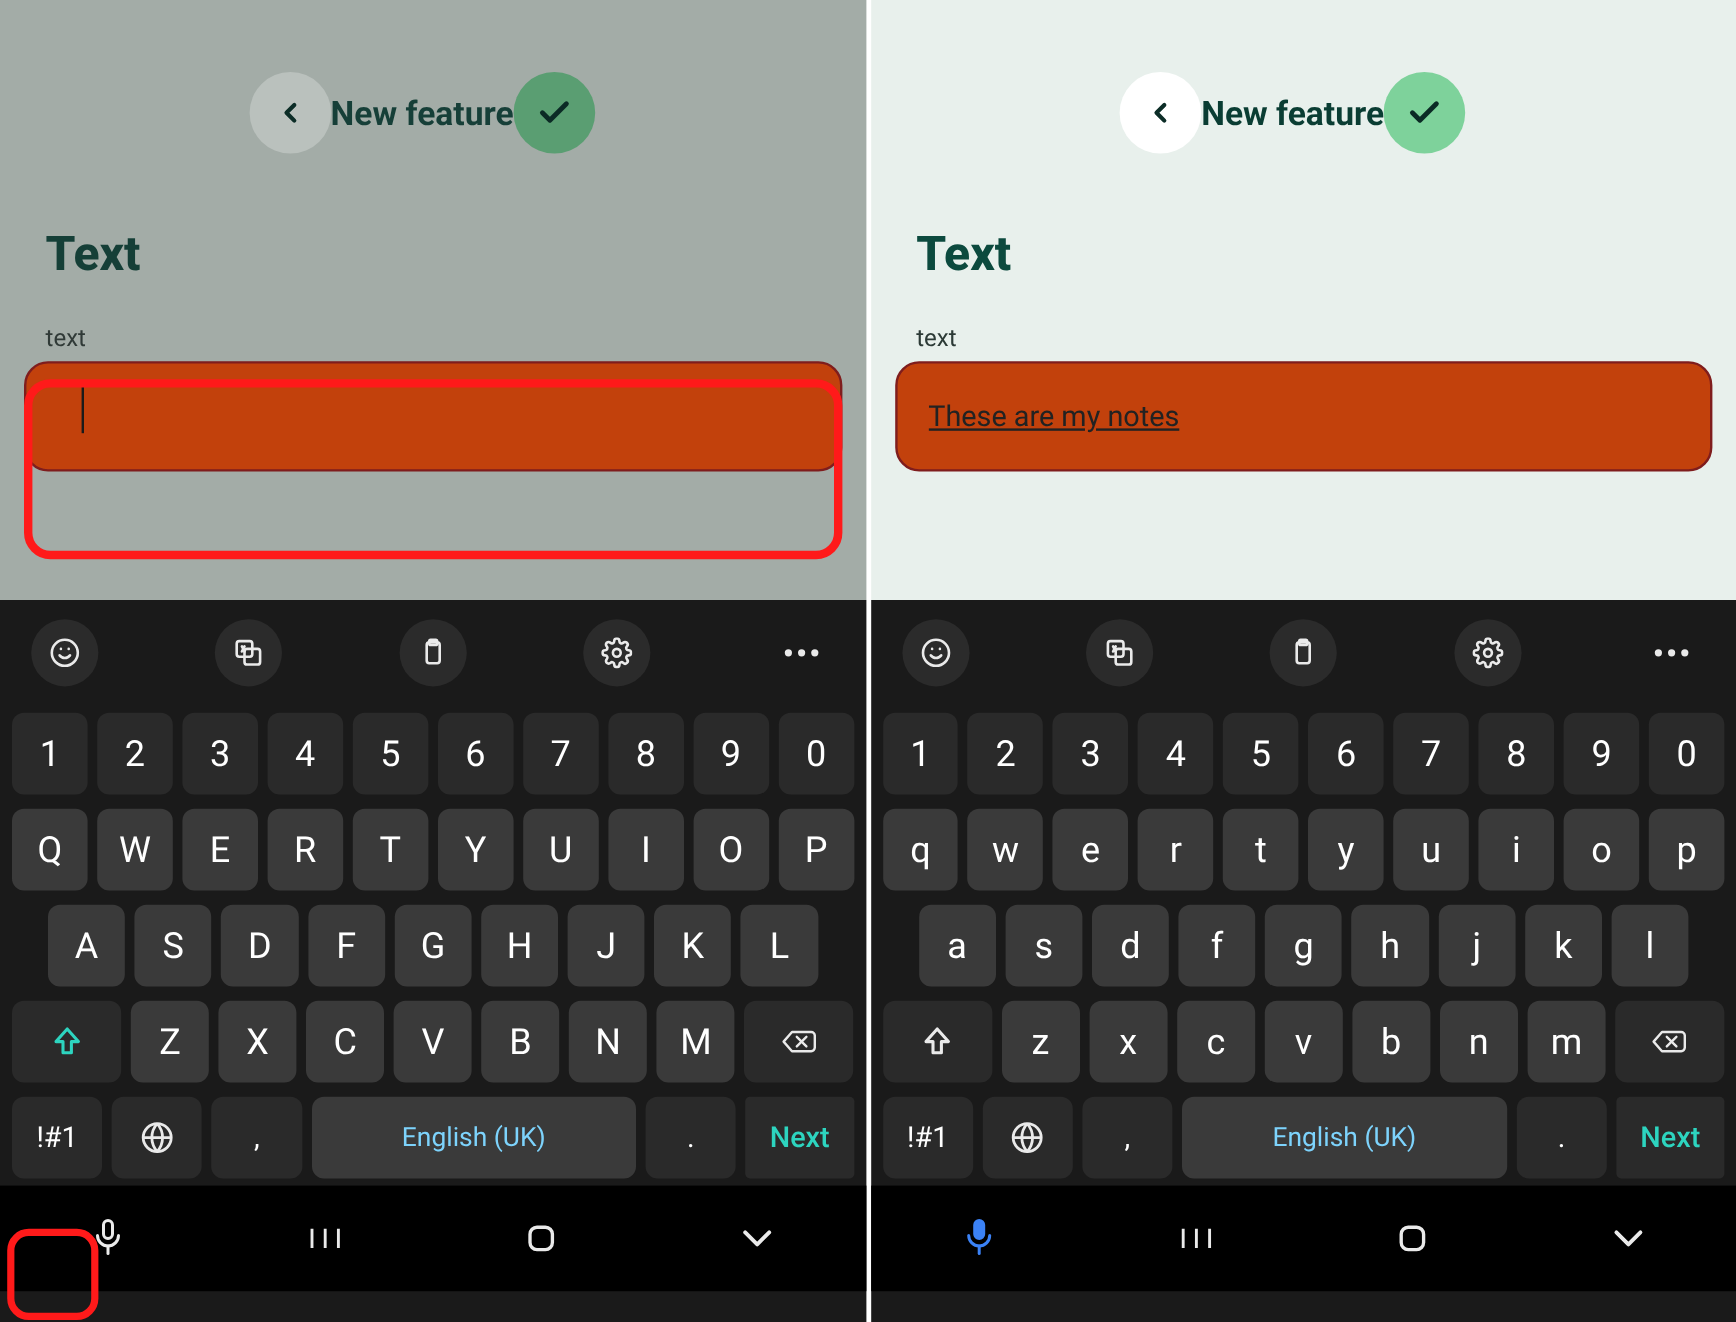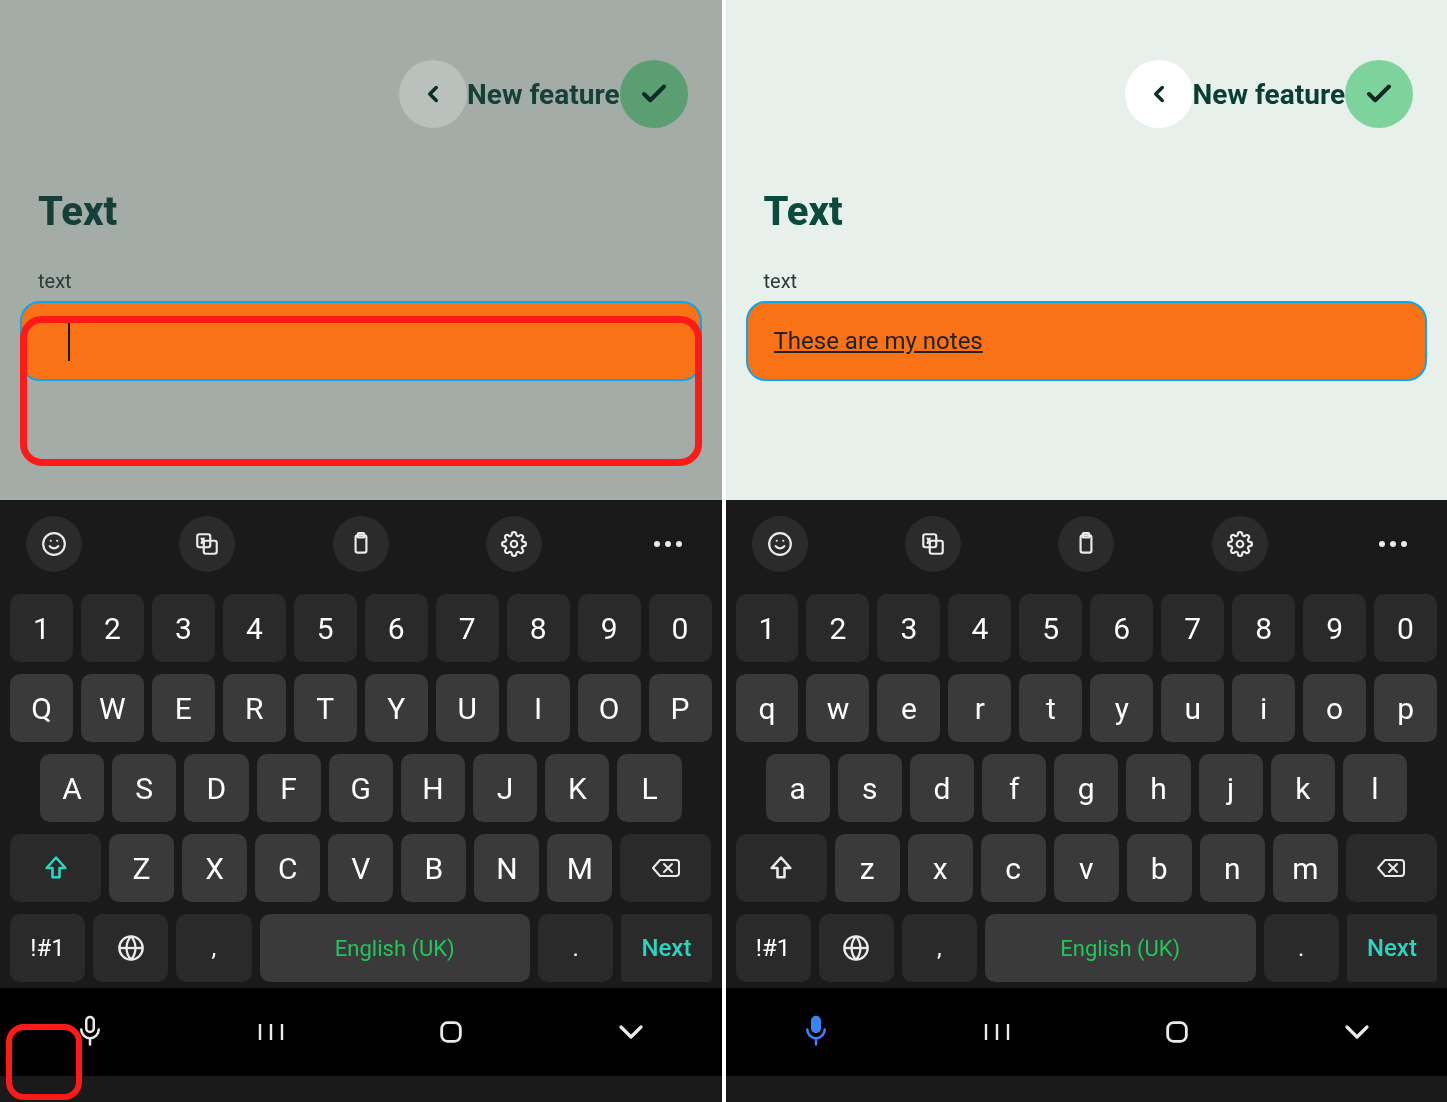--- a/index.html
+++ b/index.html
@@ -2,50 +2,50 @@
 <html><head>
 <meta charset="utf-8">
 <style>
   * { box-sizing: border-box; margin: 0; padding: 0; font-family: -apple-system, BlinkMacSystemFont, 'Segoe UI', Roboto, sans-serif; }
   body { background: #fff; }
   .container { display: flex; width: 1447px; height: 1102px; gap: 4px; }
   .pane { width: 50%; display: flex; flex-direction: column; position: relative; }
   .app-top { flex: 0 0 auto; height: 500px; position: relative; overflow: hidden; }
   .left .app-top { background: #a3aca7; }
   .right .app-top { background: #e8f0ec; }
-  .header { display: flex; align-items: center; justify-content: flex-end; padding: 60px 34px 0 16px; }
+  .header { display: flex; align-items: center; justify-content: center; padding: 60px 34px 0 16px; }
   .back-btn { width: 68px; height: 68px; border-radius: 50%; display: flex; align-items: center; justify-content: center; }
   .left .back-btn { background: rgba(255,255,255,0.25); }
   .right .back-btn { background: #fff; }
   .title { font-size: 28px; font-weight: 700; color: #0a3d33; }
   .left .title { color: #163f38; }
   .check-btn { width: 68px; height: 68px; border-radius: 50%; display: flex; align-items: center; justify-content: center; }
   .left .check-btn { background: #5a9e72; }
   .right .check-btn { background: #7ed29b; }
   .section-title { font-size: 40px; font-weight: 800; color: #0c4a3e; padding: 60px 38px 0 38px; }
   .left .section-title { color: #153f37; }
   .field-wrap { margin: 34px 20px 0 20px; position: relative; }
   .field-label { font-size: 20px; color: #2c3a36; padding-left: 18px; padding-bottom: 8px; }
   .left .field-label { color: #303a37; }
-  .text-input { width: 100%; border: 2px solid #0ea5e9; border-radius: 20px; background: #f97316; height: 80px; padding: 0 26px; font-size: 24px; color: #222; outline: none; }
+  .text-input { width: 100%; border: 2px solid #7f1d1d; border-radius: 20px; background: #c2410c; height: 92px; padding: 0 26px; font-size: 24px; color: #222; outline: none; }
   .text-input.underlined { text-decoration: underline; }
   .caret { position: absolute; left: 48px; top: 48px; width: 2px; height: 44px; background: #1a1a1a; }
   .highlight-box { position: absolute; border: 7px solid #ff1a1a; border-radius: 22px; pointer-events: none; }
   .highlight-field { top: 316px; left: 20px; width: 682px; height: 150px; }
   .highlight-mic { bottom: 2px; left: 6px; width: 76px; height: 76px; border-radius: 18px; border-width: 6px; }
   .keyboard { background: #1a1a1a; flex: 1; display: flex; flex-direction: column; }
   .kb-toolbar { height: 88px; display: flex; align-items: center; justify-content: space-between; padding: 0 26px; }
   .tool-btn { width: 56px; height: 56px; border-radius: 50%; background: #2b2b2b; display: flex; align-items: center; justify-content: center; }
   .tool-more { width: 56px; display: flex; align-items: center; justify-content: center; color: #e6e6e6; font-size: 28px; }
   .key-row { display: flex; gap: 8px; padding: 6px 10px; }
   .key { background: #3a3a3a; color: #fff; flex: 1; height: 68px; border-radius: 10px; display: flex; align-items: center; justify-content: center; font-size: 30px; }
   .key.dark { background: #2a2a2a; }
   .row-indent { padding-left: 40px; padding-right: 40px; }
   .bottom-row { display: flex; gap: 8px; padding: 6px 10px; }
-  .space-key { flex: 3.6; background: #3a3a3a; color: #22c55e; height: 68px; border-radius: 10px; display: flex; align-items: center; justify-content: center; font-size: 22px; }
+  .space-key { flex: 3.6; background: #3a3a3a; color: #7dd3fc; height: 68px; border-radius: 10px; display: flex; align-items: center; justify-content: center; font-size: 22px; }
   .next-key { flex: 1.2; background: #2a2a2a; color: #2dd4bf; height: 68px; border-radius: 4px; display: flex; align-items: center; justify-content: center; font-size: 24px; font-weight: 500; }
   .sym-key, .globe-key, .comma-key, .period-key { flex: 1; background: #2a2a2a; color: #fff; height: 68px; border-radius: 10px; display: flex; align-items: center; justify-content: center; font-size: 24px; }
   .navbar { height: 88px; background: #000; display: flex; align-items: center; justify-content: space-around; }
   .nav-item { display: flex; align-items: center; justify-content: center; }
   .shift-key, .bksp-key { flex: 1.4; background: #2a2a2a; display:flex; align-items:center; justify-content:center; border-radius:10px; height:68px; }
   svg { display: block; }
 </style>
 </head>
 <body>
 

